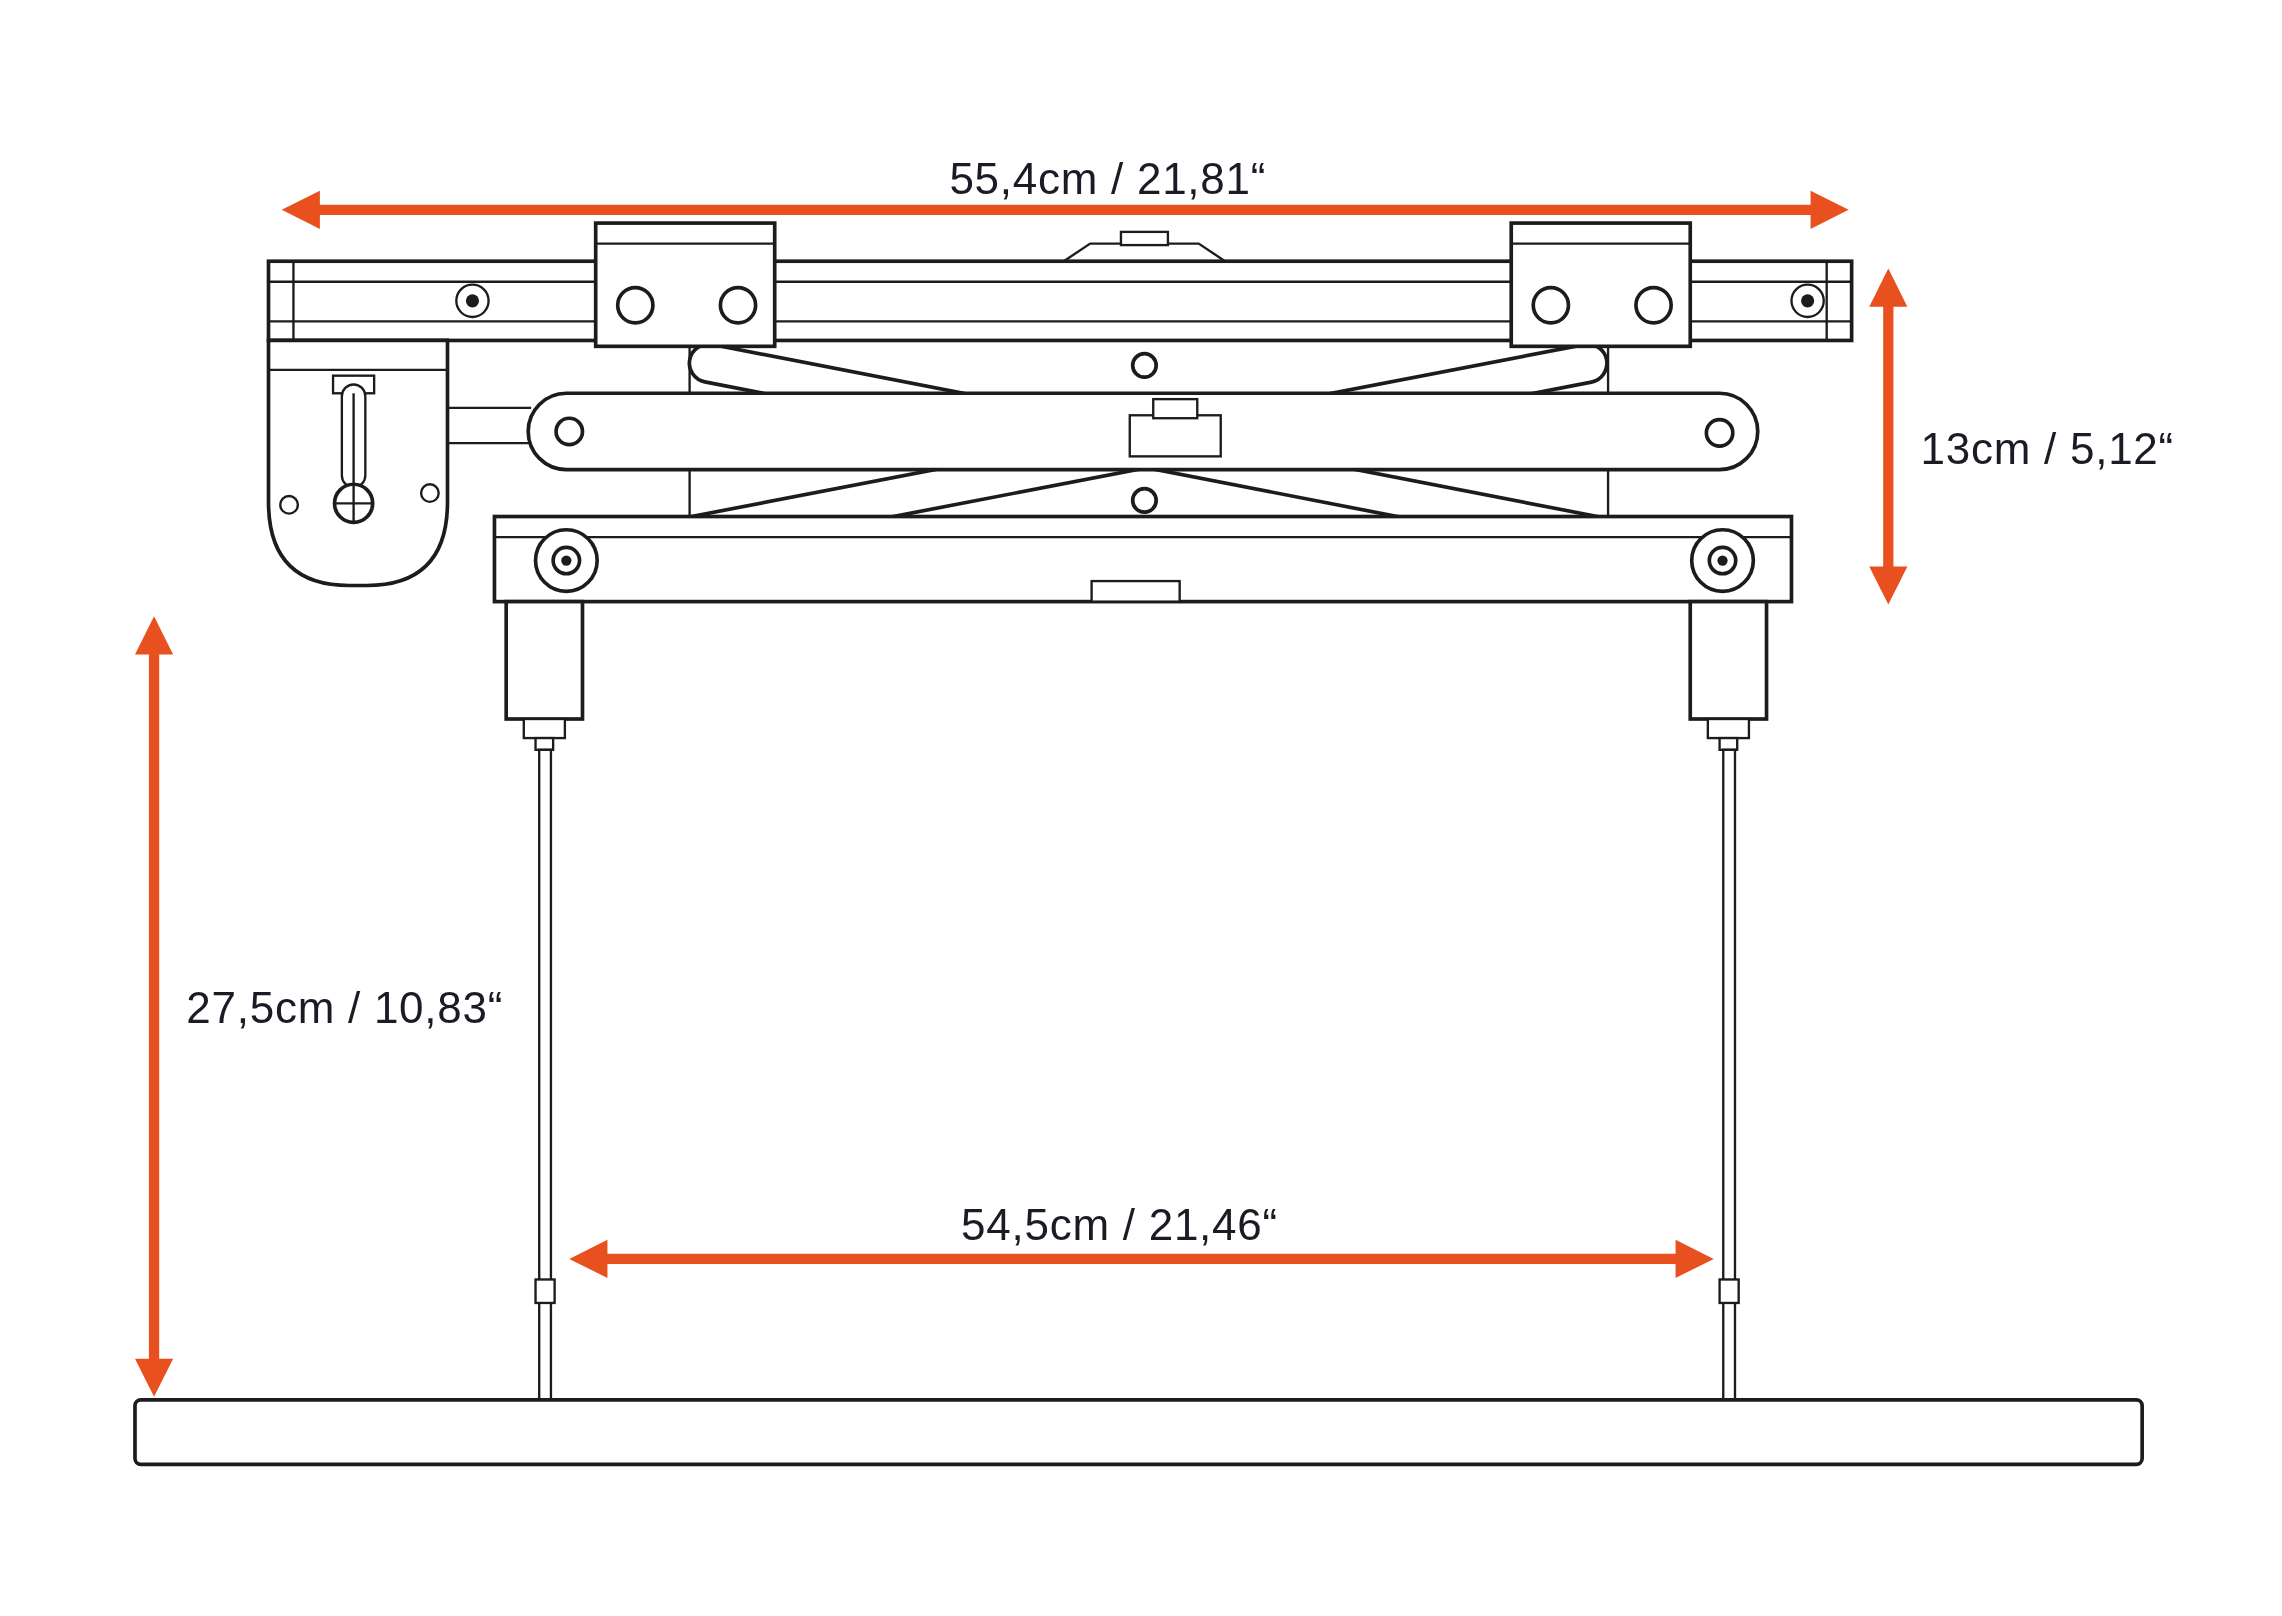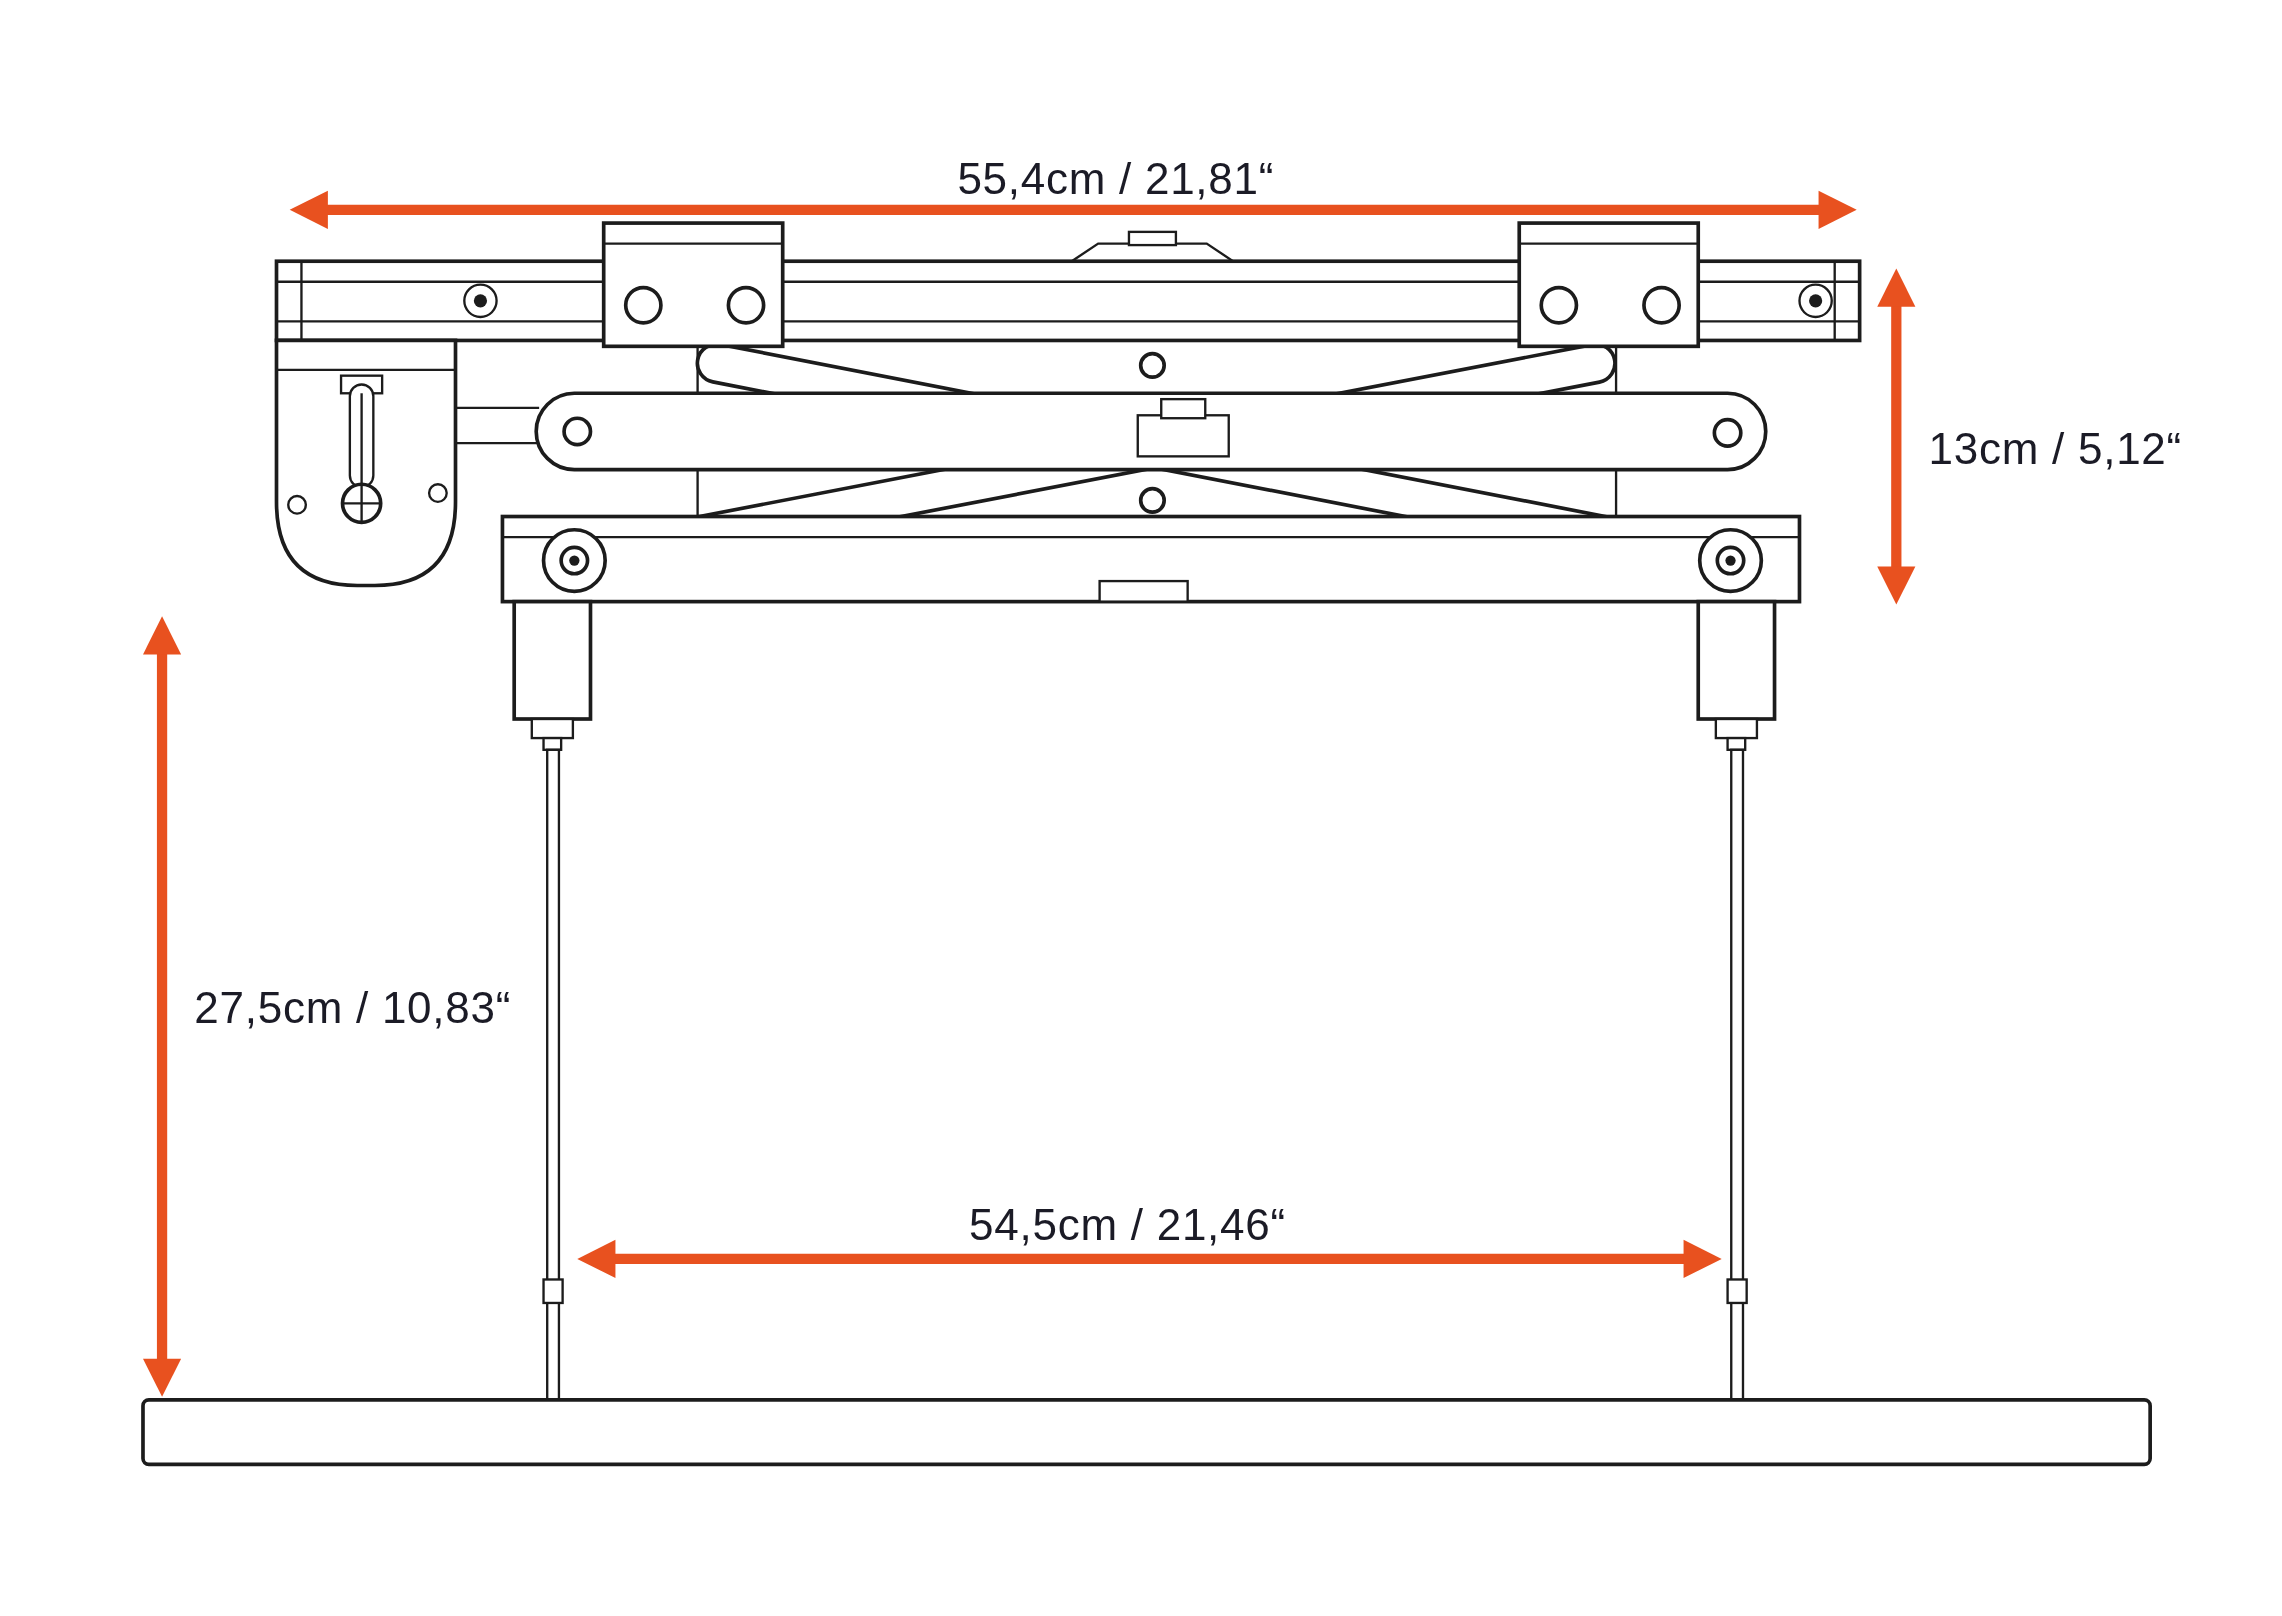--- a/index.html
+++ b/index.html
@@ -5,21 +5,20 @@
   html, body {
     margin: 0;
     padding: 0;
     background: #ffffff;
   }
   .canvas {
     width: 2274px;
     height: 1617px;
     background: #ffffff;
     overflow: hidden;
-    margin-left: 8px;
   }
   svg { display: block; }
 
   
   .ln   { stroke: var(--color-line); stroke-width: 2.5; fill: none; }
   .lnf  { stroke: var(--color-line); stroke-width: 2.5; fill: #ffffff; }
   .thin { stroke-width: 1.6; }
   .dot  { fill: var(--color-line); stroke: none; }
 
   

